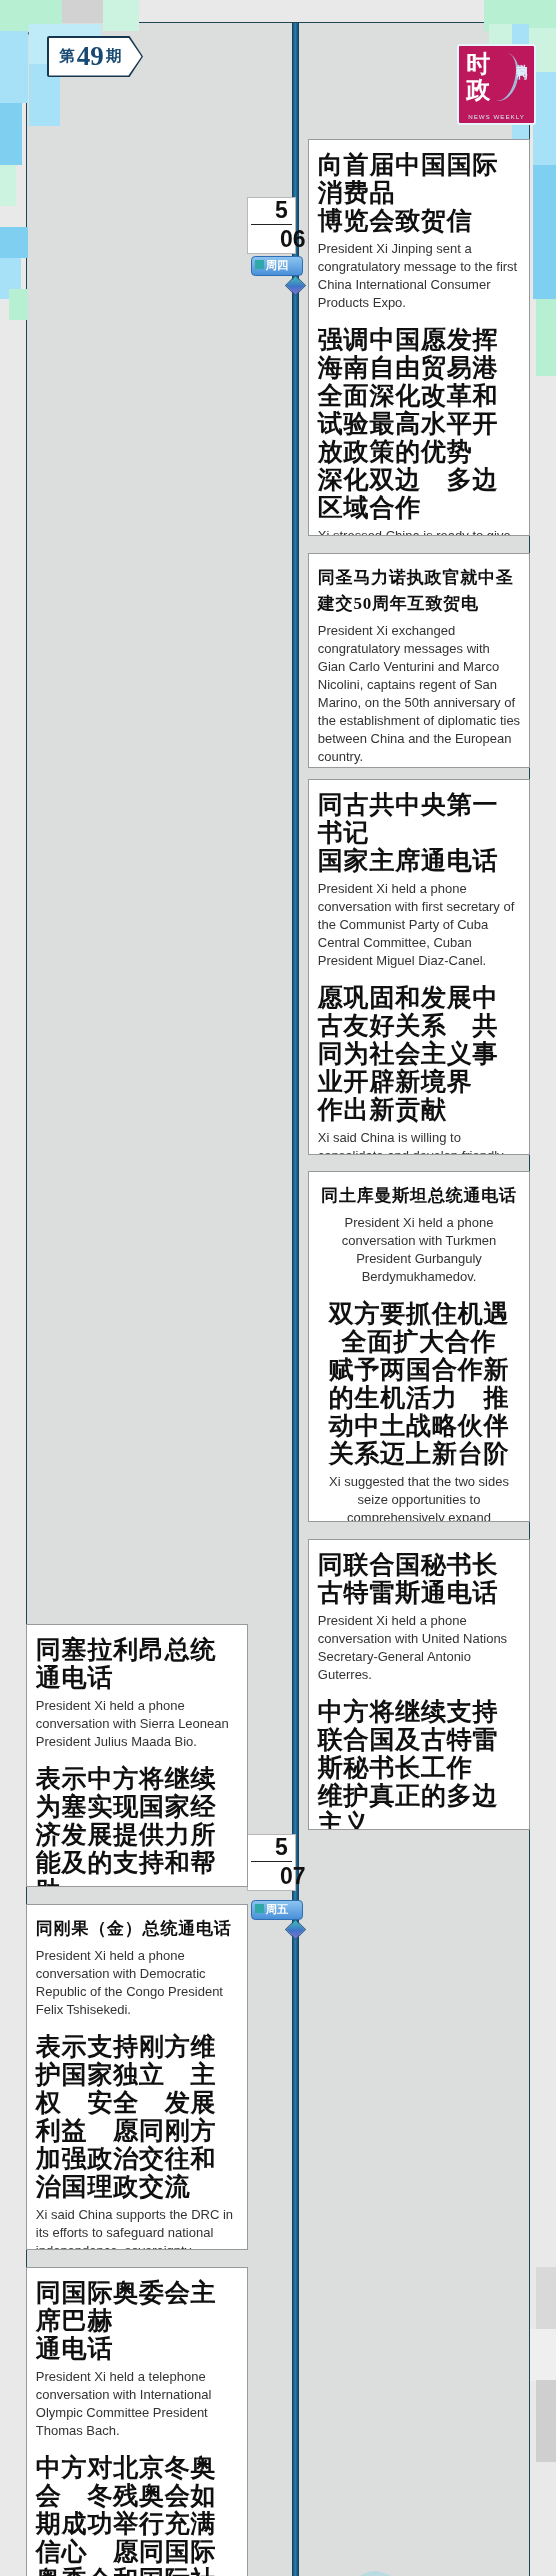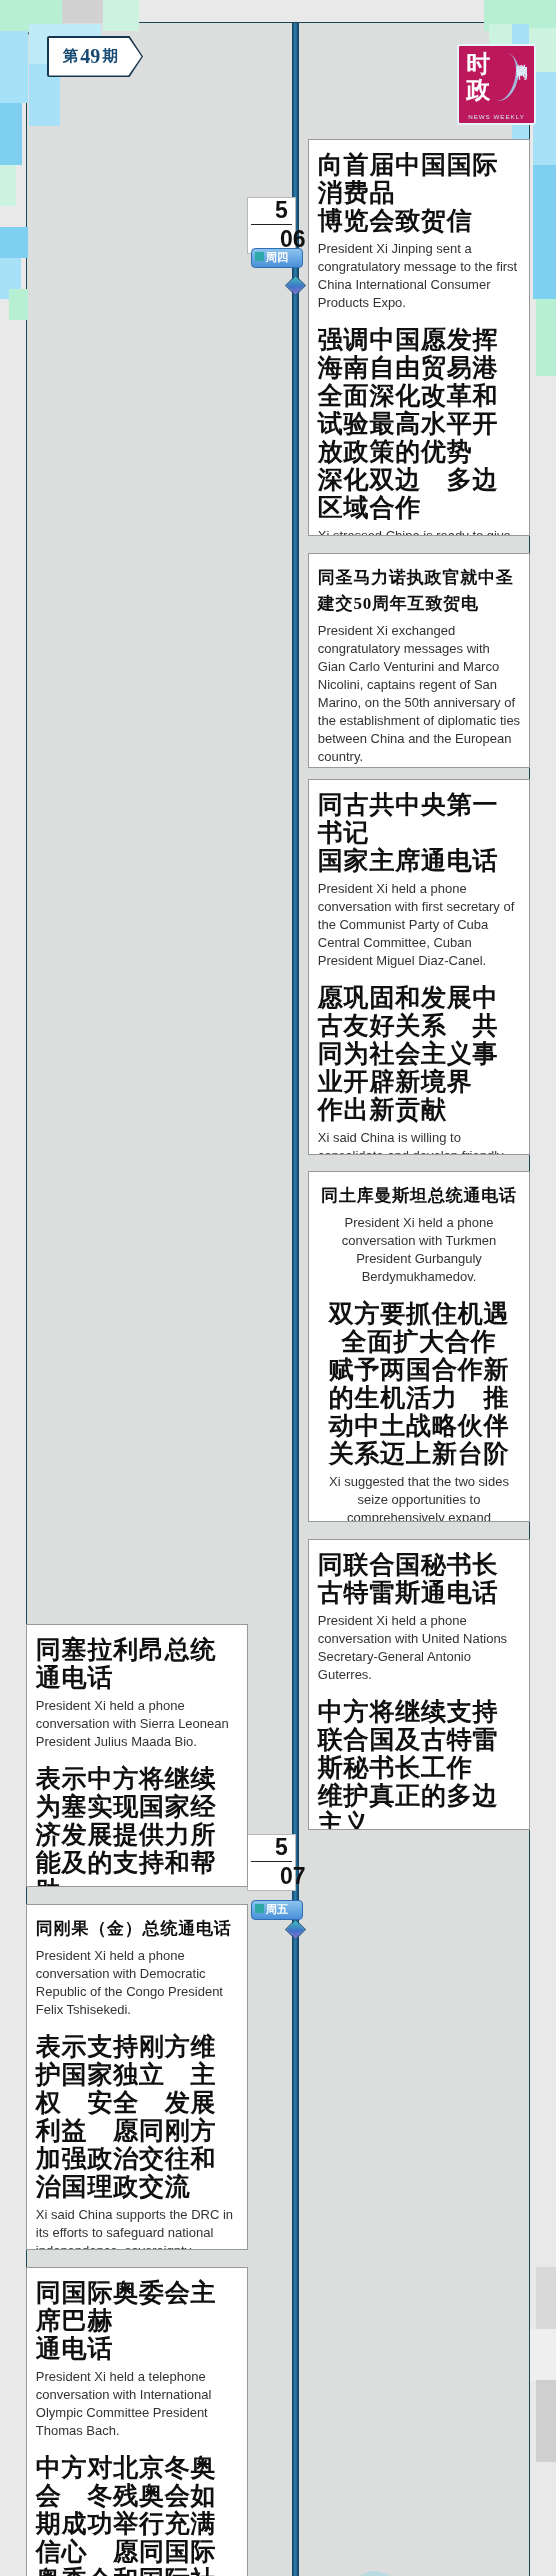--- a/index.html
+++ b/index.html
@@ -26,21 +26,21 @@
   .tdot{position:absolute;left:288px;width:13px;height:13px;transform:rotate(45deg);
         background:linear-gradient(135deg,#3fc0b8 0%,#3f74c9 55%,#8a6fd1 100%);
         border:1px solid #2b5f88;}
   
   #issue{position:absolute;left:47px;top:36px;width:96px;height:41px;}
   #issue .outer{position:absolute;inset:0;background:#16364f;
      clip-path:polygon(0 0,86% 0,100% 50%,86% 100%,0 100%);border-radius:2.1px;}
   #issue .inner{position:absolute;left:1.5px;top:1.5px;right:1.5px;bottom:1.5px;background:#fff;
      clip-path:polygon(0 0,86% 0,100% 50%,86% 100%,0 100%);display:flex;align-items:center;
      justify-content:center;color:#184a73;font-weight:bold;font-family:"Liberation Serif",serif;}
-  #issue .c1{font-size:15.5px;} #issue .c2{font-size:20px;padding:0 2.1px;} #issue .c3{font-size:15.5px;margin-right:9.3px;}
+  #issue .c1{font-size:15.5px;} #issue .c2{font-size:27px;padding:0 2.1px;} #issue .c3{font-size:15.5px;margin-right:9.3px;}
   
   #brand{position:absolute;left:457px;top:44px;width:75px;height:77px;background:#be185d;
          border:2.1px solid #e8f4fb;border-radius:3.1px;color:#fff;overflow:hidden;}
   #brand .big{position:absolute;left:7.2px;top:5.2px;font-size:24px;font-weight:bold;
               line-height:26px;font-family:"Liberation Serif",serif;width:26px;}
   #brand .swirl{position:absolute;left:32px;top:7.2px;width:24px;height:49px;
       border-right:3.6px solid #9fd8f0;border-radius:0 60% 60% 0/0 50% 50% 0;
       transform:rotate(14deg);opacity:.85;}
   #brand .small{position:absolute;right:5.2px;top:9.3px;font-size:11.3px;font-weight:bold;
                 line-height:15.5px;writing-mode:vertical-rl;letter-spacing:2.1px;color:#dceefb;}
@@ -87,21 +87,21 @@
     <div class="mz" style="left: 536px; top: 2380px; width: 20.6px; height: 82px; background: rgb(207, 207, 207);"></div>
   </div>
 
 <div id="tl-line"></div>
 
 <div class="datebox" style="top:197px;">
   <span class="m">5</span>
   <div class="sep"></div>
   <span class="d">06</span>
 </div>
-<div class="wkbadge" style="top:248px;">
+<div class="wkbadge" style="top:256px;">
   <span class="sq"></span>
   <span>周四</span>
 </div>
 <div class="tdot" style="top:278px;"></div>
 
 <div class="datebox" style="top:1834px;">
   <span class="m">5</span>
   <div class="sep"></div>
   <span class="d">07</span>
 </div>

